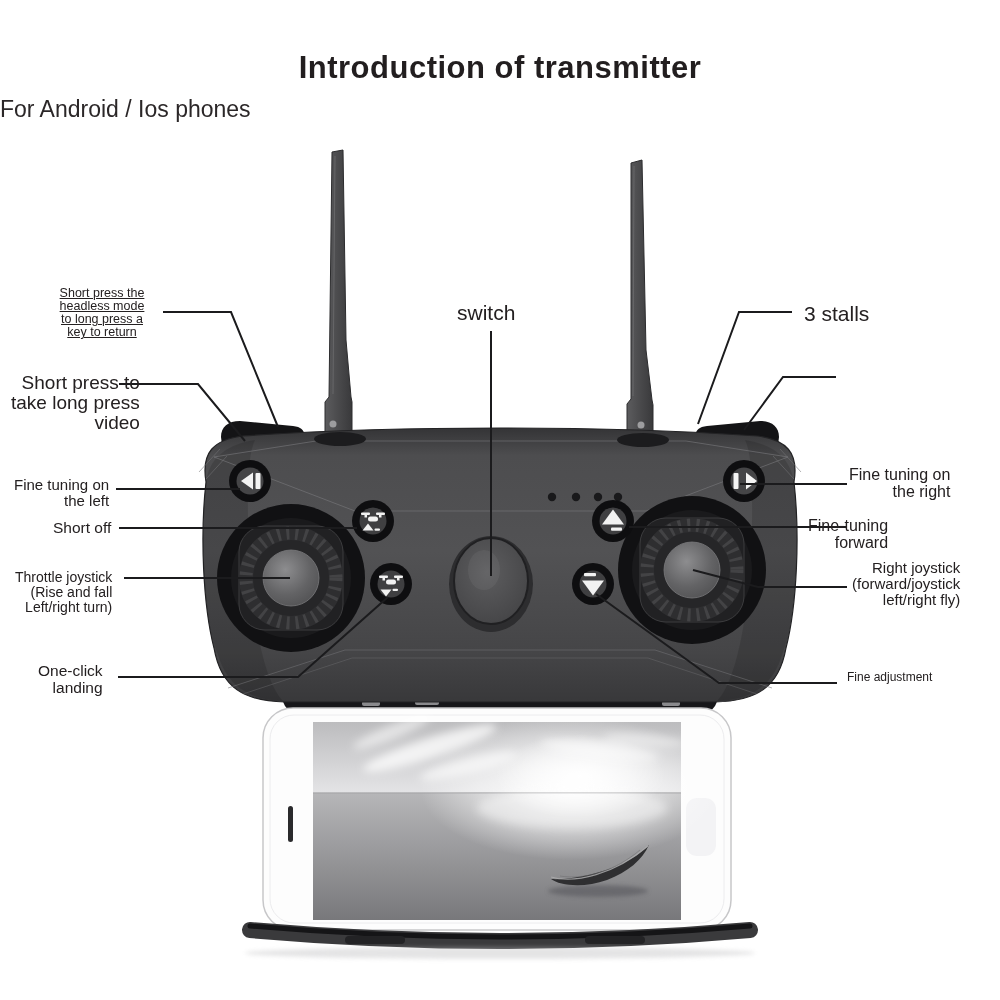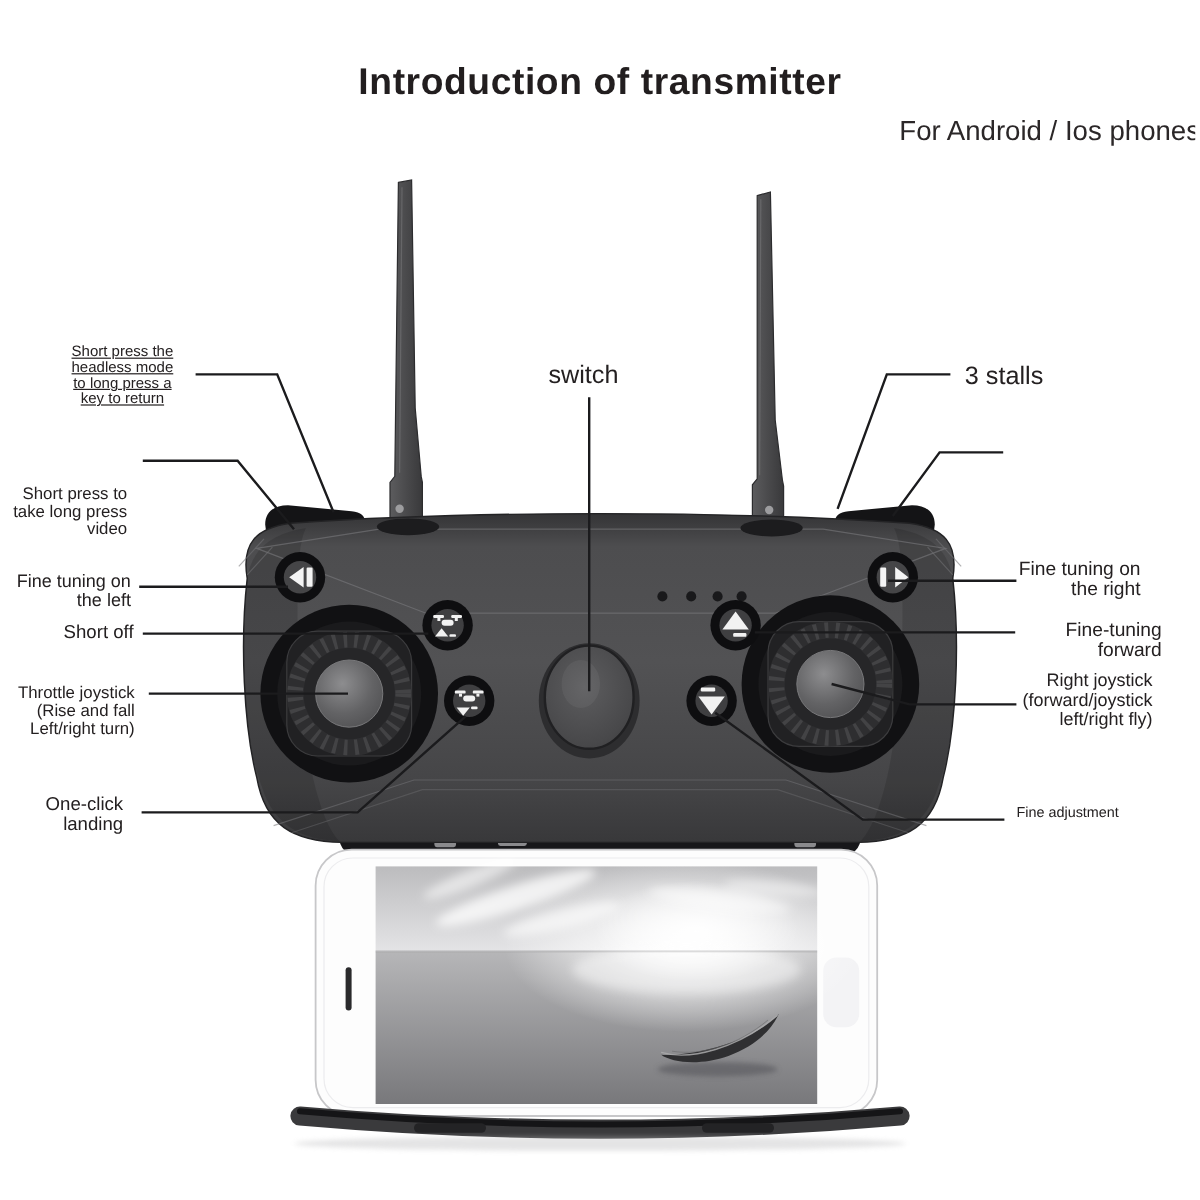--- a/index.html
+++ b/index.html
@@ -6,39 +6,39 @@
   .stage{
     position:relative;width:996px;height:1000px;background:#ffffff;overflow:hidden;
     font-family:"Liberation Sans",sans-serif;color:#232021;
   }
   .stage svg{position:absolute;left:0;top:0;}
   .page-title{
     position:absolute;left:0;top:50px;width:1000px;text-align:center;
     font-size:31px;font-weight:bold;letter-spacing:.5px;color:#221e1f;
   }
   .page-subtitle{
-    position:absolute;left:0;top:96px;width:1000px;text-align:right;
+    position:absolute;left:0;top:96px;width:1000px;text-align:left;
     font-size:23px;font-weight:400;color:#2b2728;
   }
   .lbl{
     position:absolute;white-space:pre-line;line-height:1.07;color:#242021;
     font-size:14px;
     text-align:right;
   }
   .lbl-headless{left:47px;top:287px;width:110px;text-align:center;font-size:12.5px;line-height:1.05;text-decoration:underline;}
-  .lbl-video{left:11px;top:373px;font-size:14px;line-height:1.04;margin-top:31px;}
+  .lbl-video{left:11px;top:373px;font-size:19px;line-height:1.04;}
   .lbl-switch{left:457px;top:302px;font-size:21px;}
   .lbl-stalls{left:804px;top:303px;font-size:21px;}
   .lbl-roll3d{left:843px;top:352px;font-size:14px;}
   .lbl-fineleft{left:14px;top:477px;font-size:15px;}
   .lbl-takeoff{left:53px;top:520px;font-size:15.5px;}
   .lbl-throttle{left:15px;top:570px;font-size:14px;}
   .lbl-landing{left:38px;top:663px;font-size:15.5px;}
   .lbl-fineright{left:849px;top:466px;font-size:16px;}
-  .lbl-forward{left:888px;top:517px;font-size:16px;}
+  .lbl-forward{left:808px;top:517px;font-size:16px;}
   .lbl-rightstick{left:852px;top:560px;font-size:15px;}
   .lbl-fineadj{left:847px;top:671px;font-size:12px;}
 </style>
 </head>
 <body>
 
 <div class="stage">
 
   <div class="page-title">Introduction of transmitter</div>
   <div class="page-subtitle">For Android / Ios phones</div>

